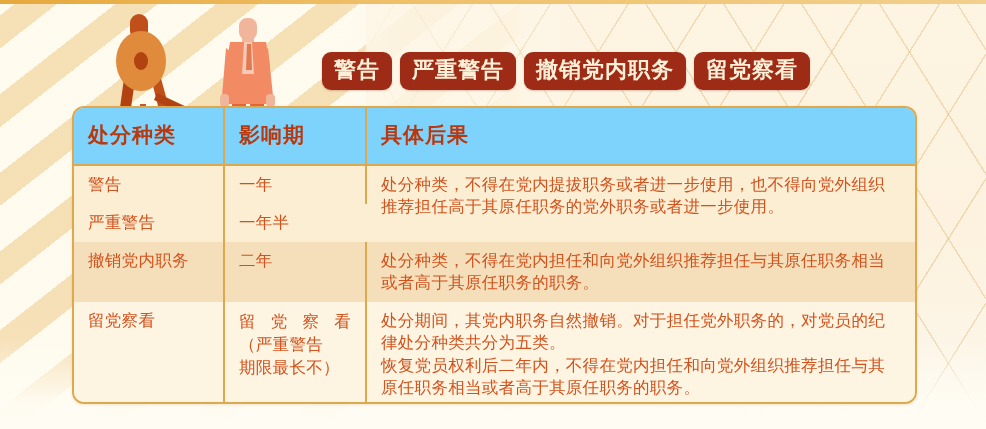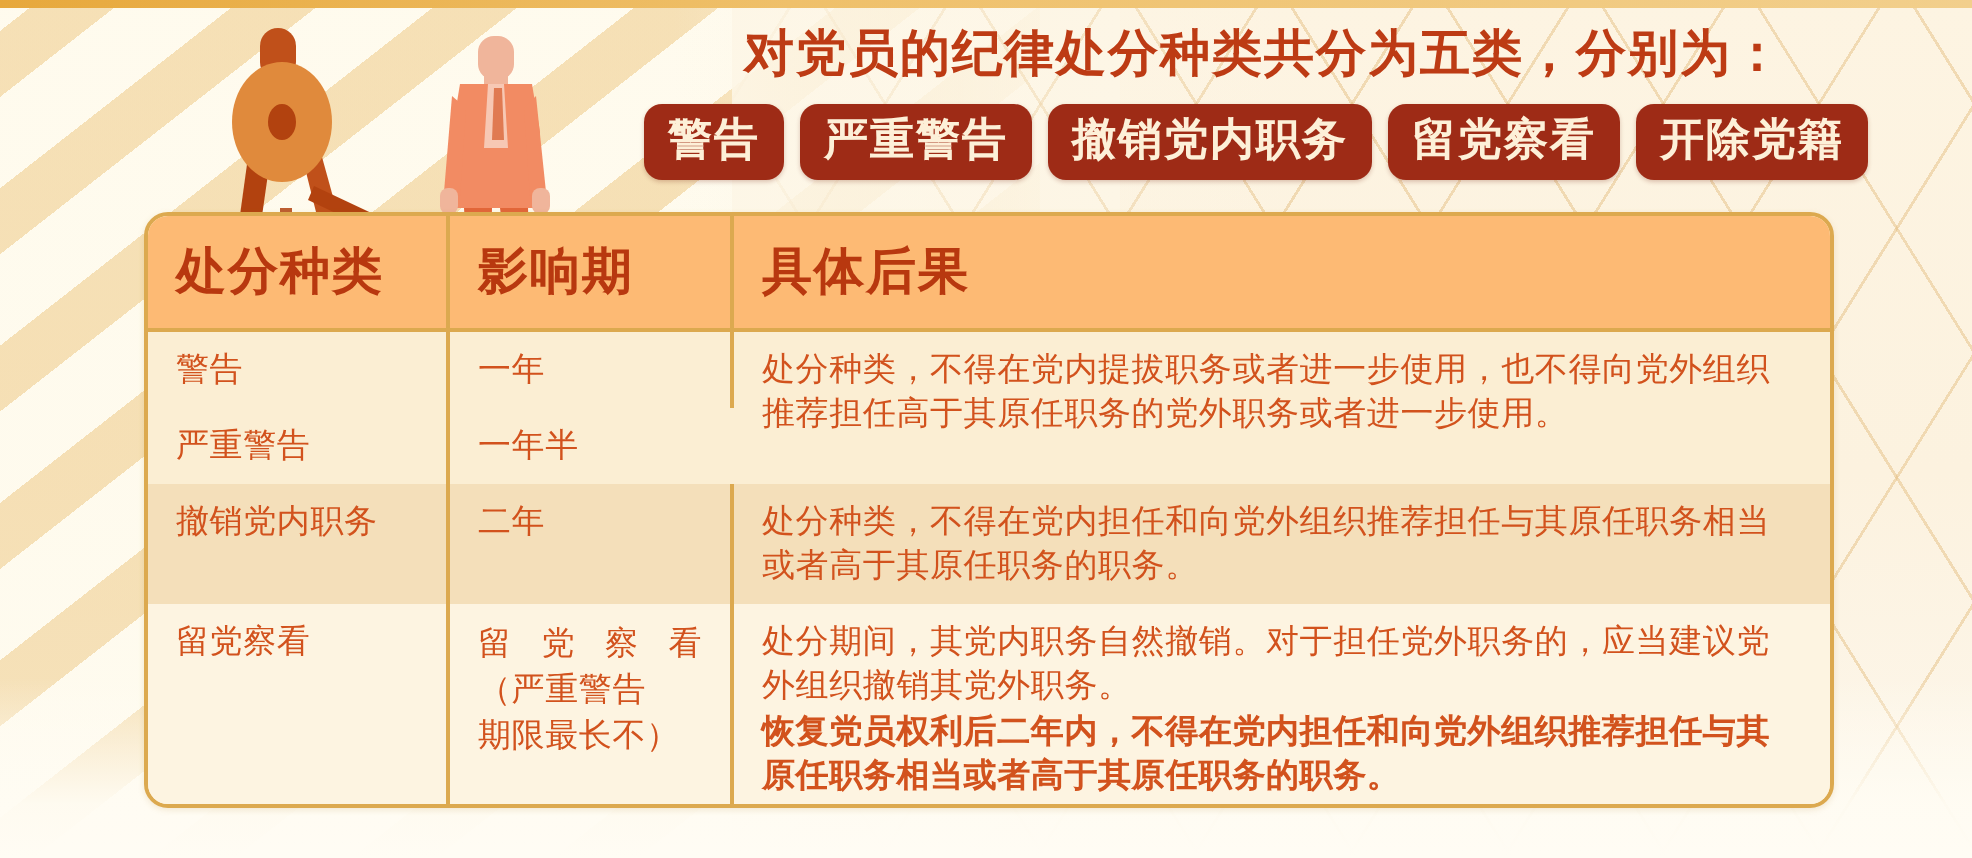--- a/index.html
+++ b/index.html
@@ -152,23 +152,23 @@
     background: #fbeed3;
     box-shadow: 0 1px 3px rgba(185, 140, 60, 0.18);
   }
   table {
     width: 100%;
     height: 100%;
     border-collapse: collapse;
     table-layout: fixed;
   }
   thead th {
-    background: #fdba74;
+    background: #7dd3fc;
     color: #b8380f;
-    font-size: 25px;
+    font-size: 21px;
     font-weight: bold;
     text-align: left;
     padding: 7px 14px 9px;
     border-bottom: 2px solid #dca94f;
     border-right: 2px solid #dca94f;
     letter-spacing: 1px;
     height: 40px;
   }
   thead th:last-child { border-right: none; }
 
@@ -190,21 +190,21 @@
   .cell-period { width: 142px; }
 
   .period-multi {
     line-height: 23px;
   }
   .period-justify {
     text-align: justify;
     text-align-last: justify;
   }
   .conseq-p { margin: 0; }
-  .conseq-p + .conseq-p { margin-top: 1px; font-weight: bold; }
+  .conseq-p + .conseq-p { margin-top: 1px; }
 </style>
 </head>
 <body>
 
 <div id="poster">
 
   <div class="bg-base"></div>
   <div class="bg-diagonals"></div>
   <div class="bg-diag-fade"></div>
   <div class="bg-lattice"></div>
@@ -232,28 +232,26 @@
         <path d="M130 44 L126 92 L134 94 L137 50 Z" fill="#f28b63"></path>
         <path d="M172 44 L177 92 L169 94 L166 50 Z" fill="#f28b63"></path>
         <rect x="124" y="90" width="9" height="13" rx="4" fill="#f0b59b"></rect>
         <rect x="170" y="90" width="9" height="13" rx="4" fill="#f0b59b"></rect>
         <path d="M136 100 L150 100 L149 132 L138 132 Z" fill="#e2663a"></path>
         <path d="M154 100 L168 100 L169 132 L158 132 Z" fill="#e2663a"></path>
       </g>
     </svg>
   </div>
 
-  <div class="headline">对党员的纪律处分种类共分为五类，分别为：</div>
 
   <div class="badge-row">
     <div class="badge">警告</div>
     <div class="badge">严重警告</div>
     <div class="badge">撤销党内职务</div>
     <div class="badge">留党察看</div>
-    <div class="badge">开除党籍</div>
   </div>
 
   <div class="table-wrap">
     <table>
       <colgroup>
         <col class="cell-kind">
         <col class="cell-period">
         <col>
       </colgroup>
       <thead>
@@ -283,21 +281,21 @@
         </tr>
 
         <tr class="tone-c">
           <td>留党察看</td>
           <td class="period-multi">
             <div class="period-justify">留党察看</div>
             <div>（严重警告</div>
             <div>期限最长不）</div>
           </td>
           <td>
-            <p class="conseq-p">处分期间，其党内职务自然撤销。对于担任党外职务的，应当建议党外组织撤销其党外职务。</p>
+            <p class="conseq-p">处分期间，其党内职务自然撤销。对于担任党外职务的，对党员的纪律处分种类共分为五类。</p>
             <p class="conseq-p">恢复党员权利后二年内，不得在党内担任和向党外组织推荐担任与其原任职务相当或者高于其原任职务的职务。</p>
           </td>
         </tr>
 
       </tbody>
     </table>
   </div>
 
 </div>
 

